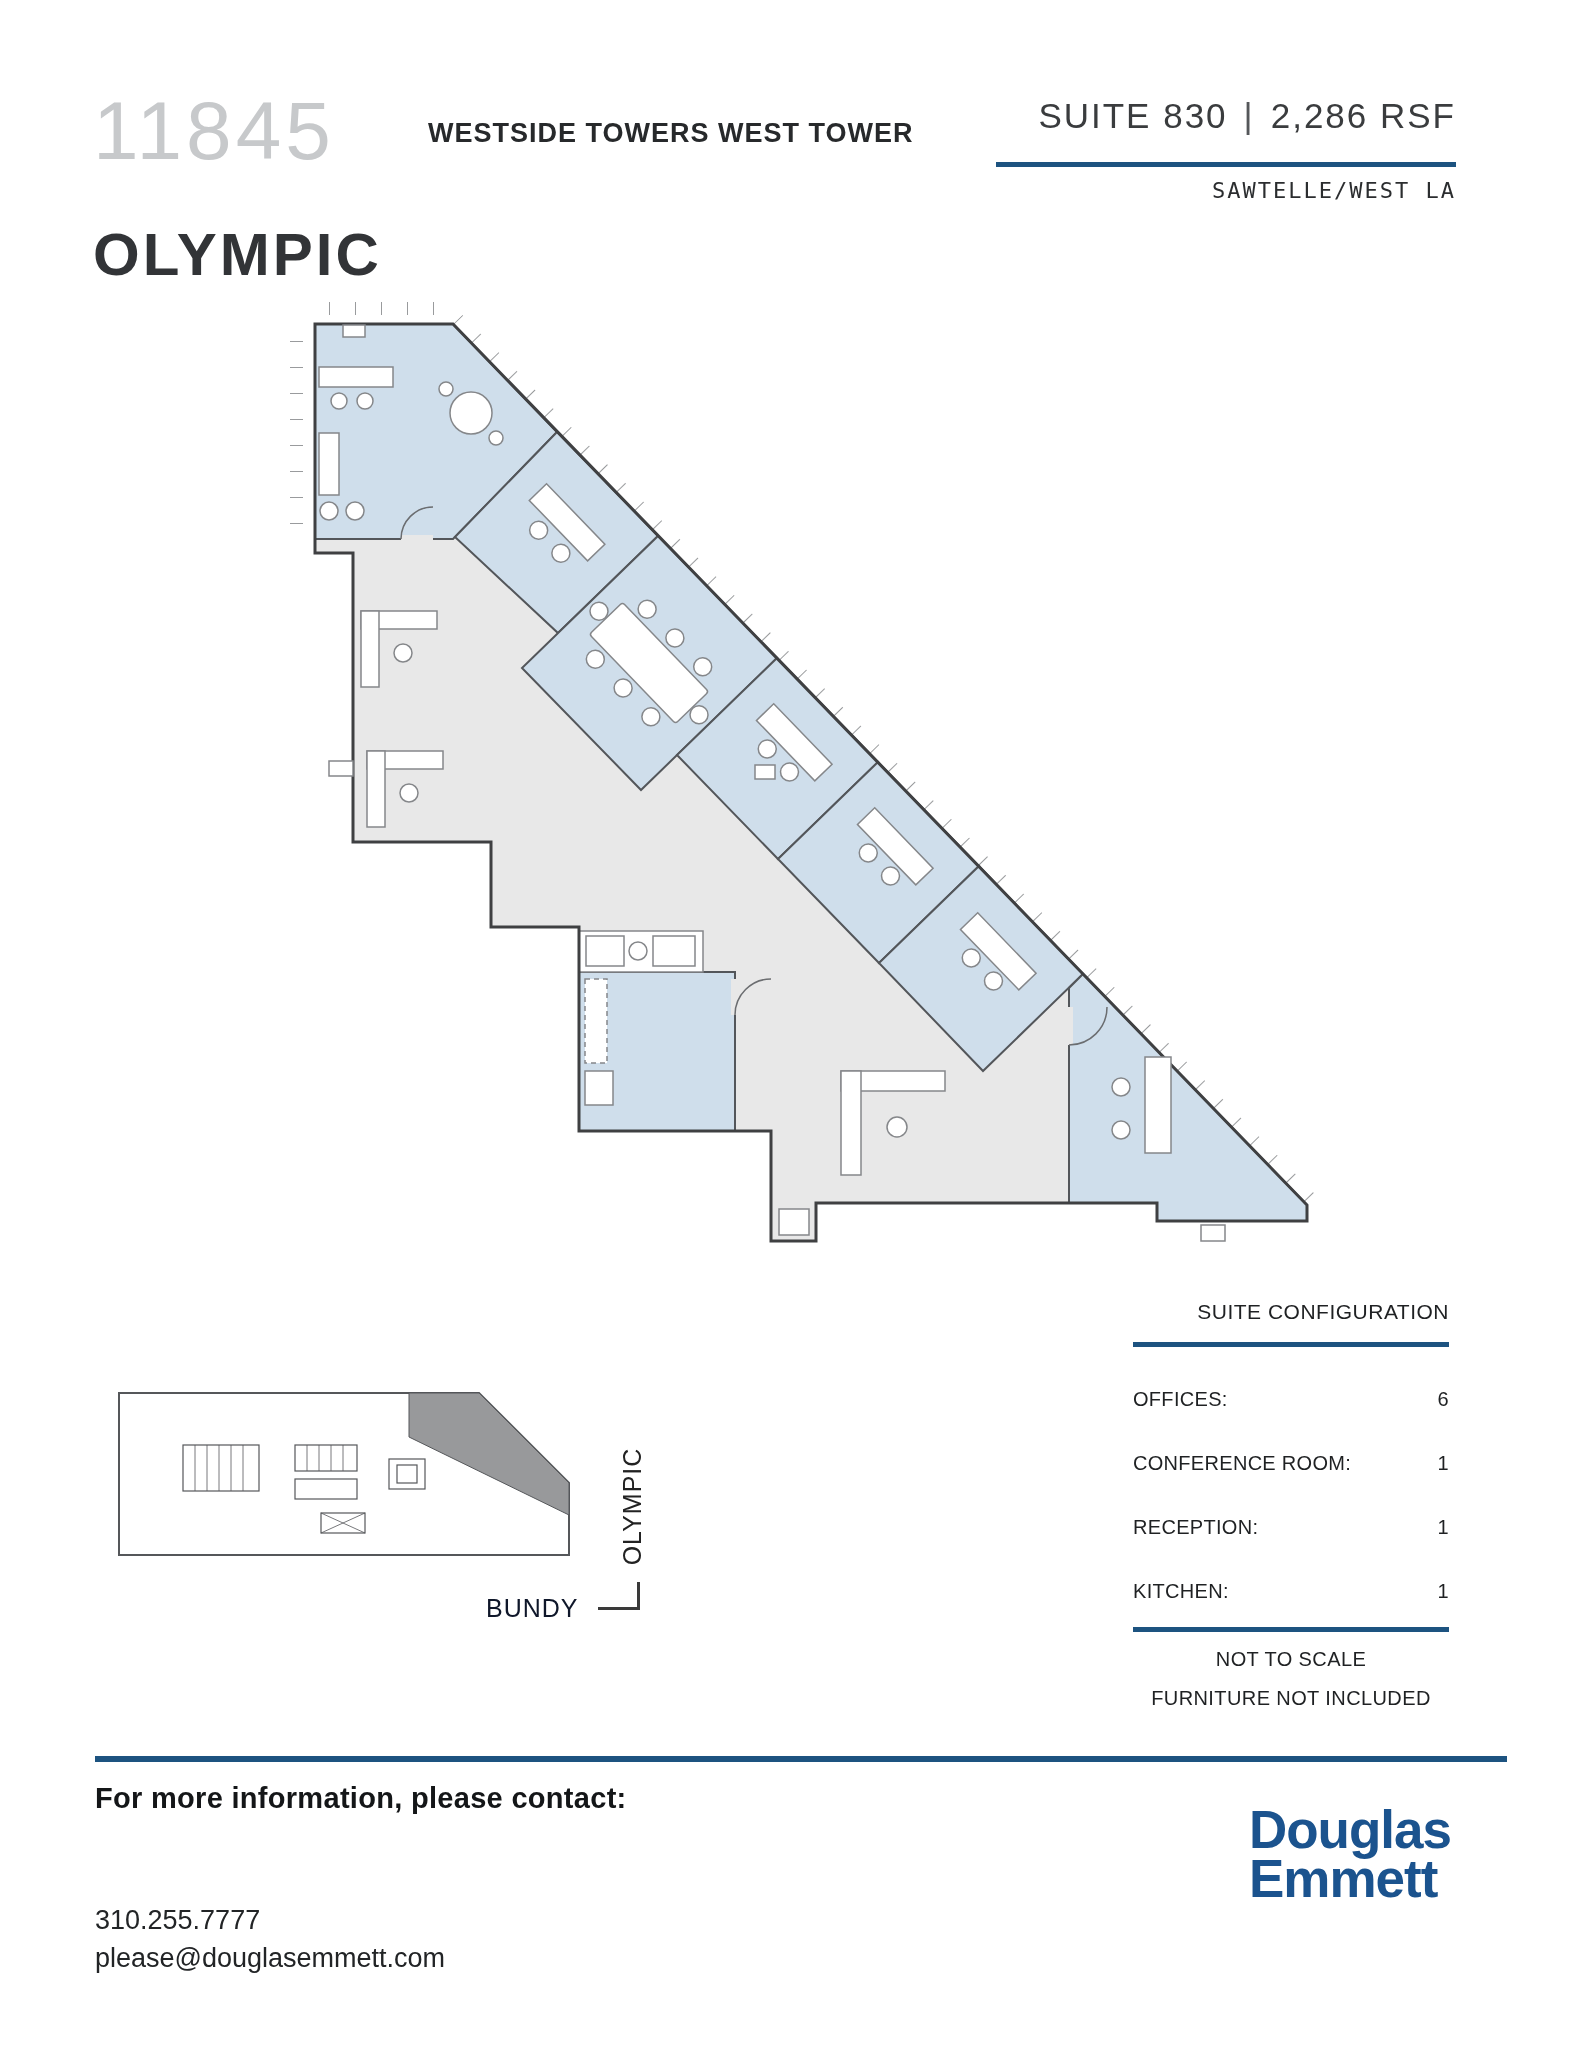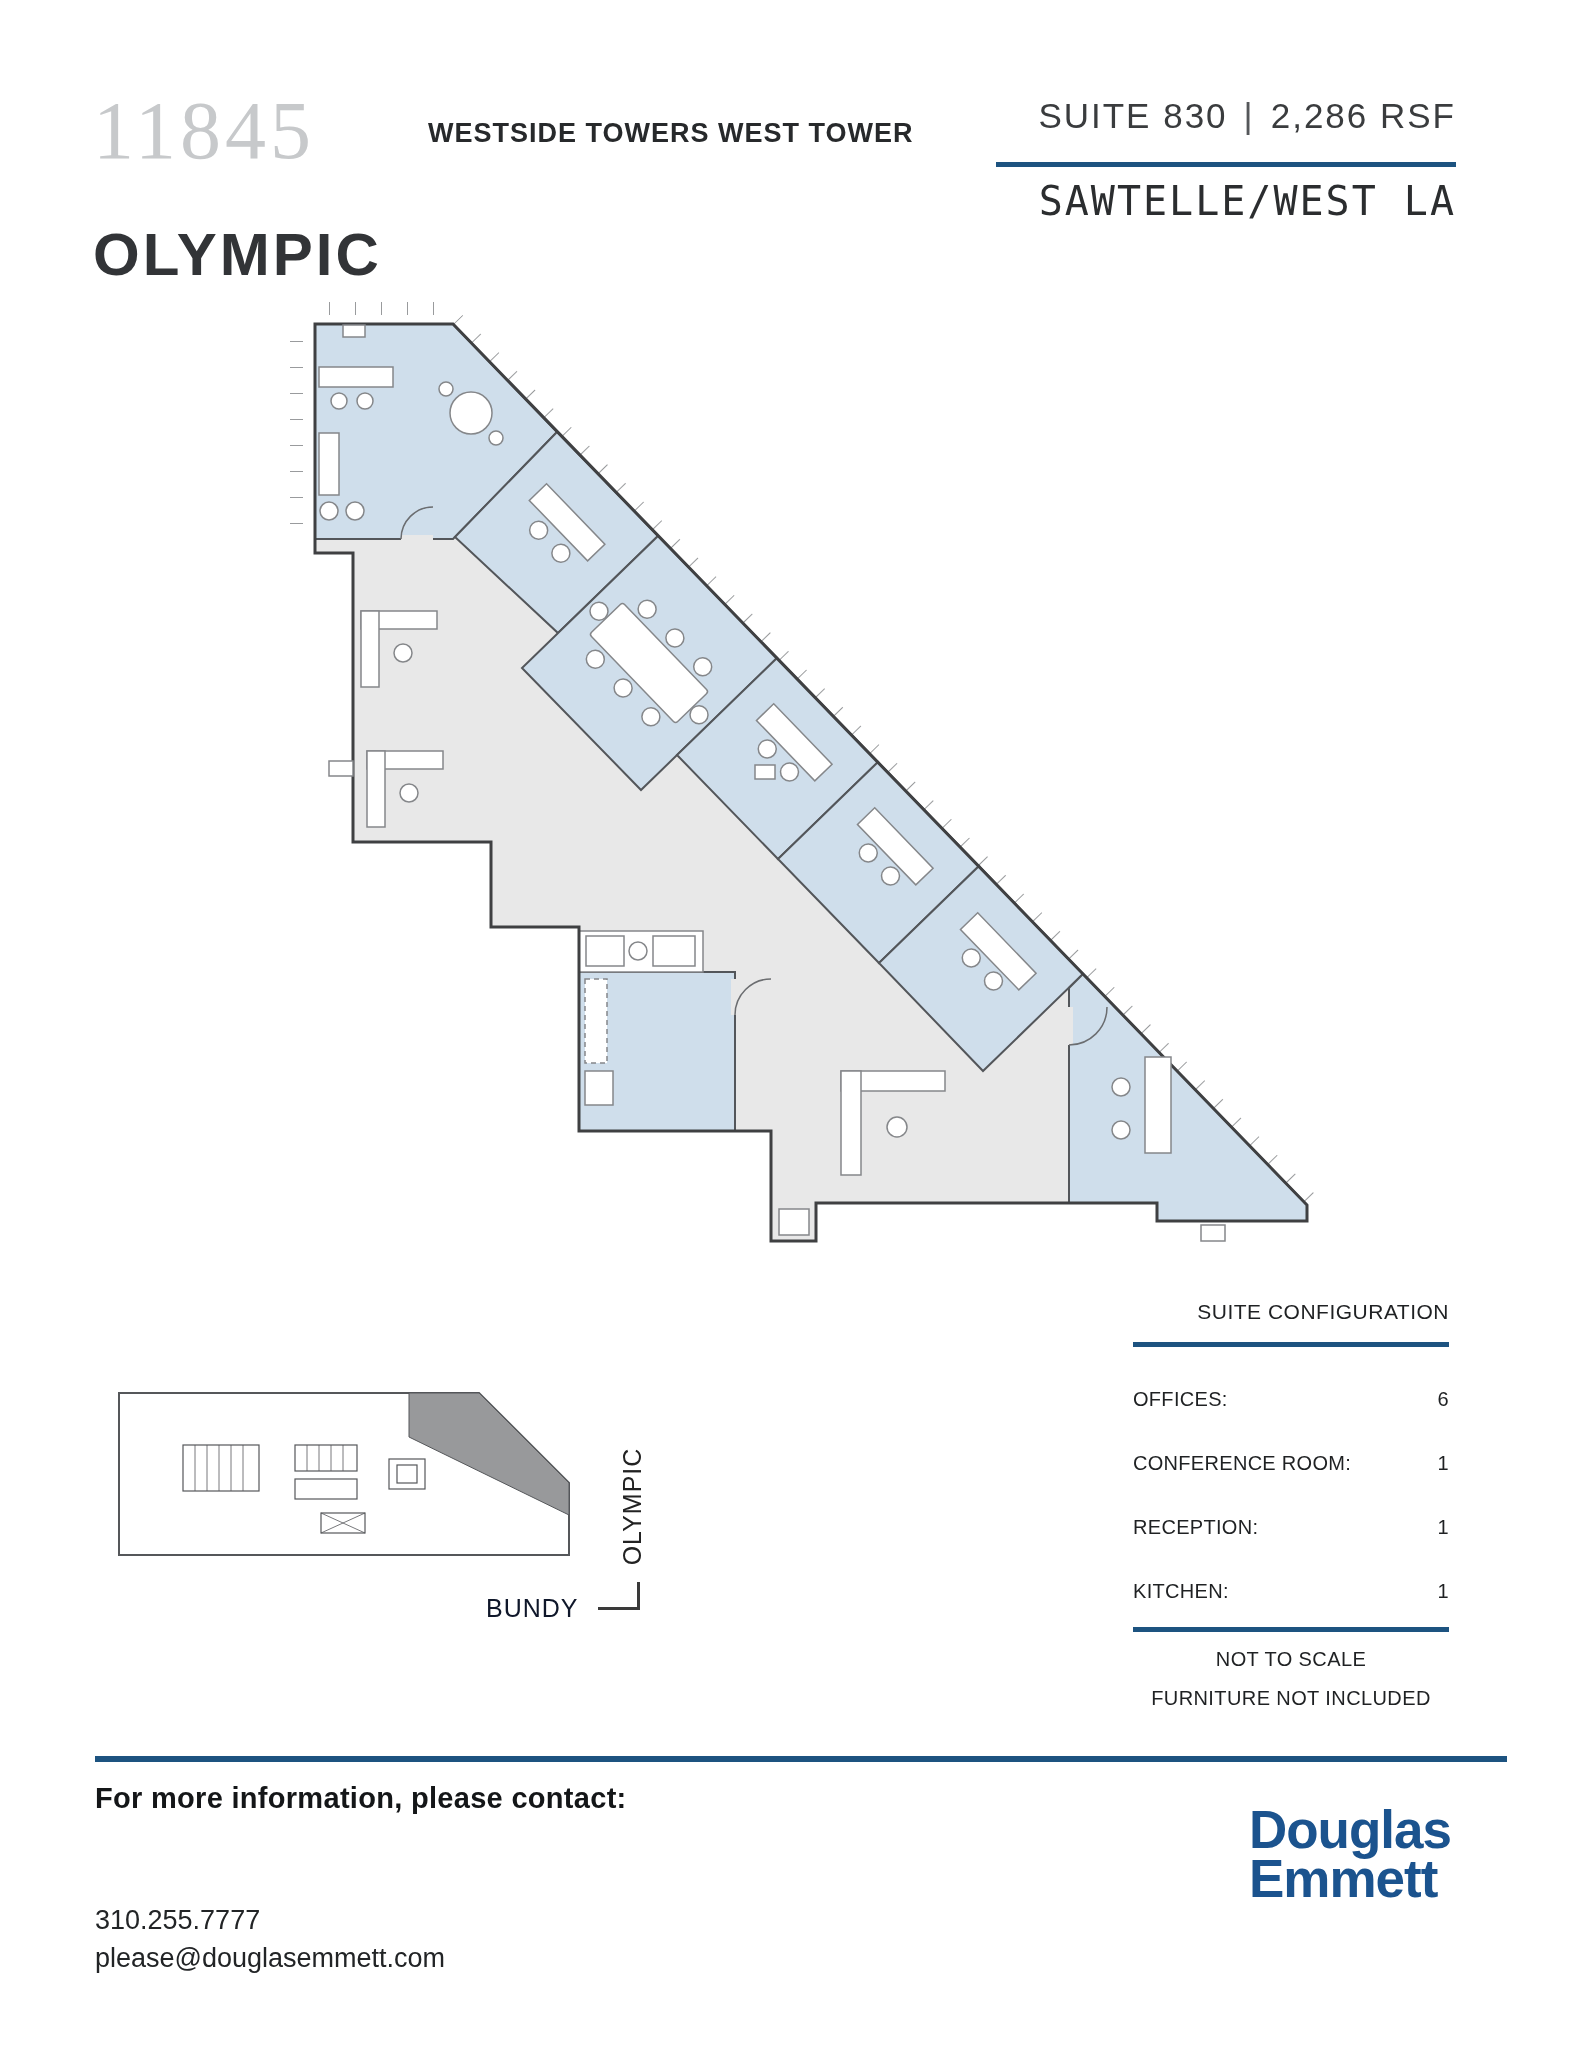--- a/index.html
+++ b/index.html
@@ -1,27 +1,27 @@
 <!DOCTYPE html>
 <html><head>
 <meta charset="utf-8">
 <style>
   html,body{margin:0;padding:0;background:#ffffff;}
   #page{
     position:relative;width:1583px;height:2048px;background:#ffffff;
     font-family:"Liberation Sans",sans-serif;color:#222;overflow:hidden;
   }
   
-  .addr-number{position:absolute;left:93px;top:84px;font-size:82px;letter-spacing:4px;color:#c7c9cb;font-weight:400;font-family:Liberation Serif, serif;}
+  .addr-number{position:absolute;left:93px;top:84px;font-size:82px;letter-spacing:4px;color:#c7c9cb;font-weight:400;}
   .addr-street{position:absolute;left:93px;top:220px;font-size:60px;letter-spacing:3px;color:#323437;font-weight:bold;}
   .building-name{position:absolute;left:428px;top:118px;font-size:27px;font-weight:bold;letter-spacing:1px;color:#27292b;}
   .suite-line{position:absolute;top:96px;right:127px;font-size:35px;letter-spacing:2px;color:#3a3c3e;white-space:nowrap;}
   .suite-line .sep{margin:0 16px;color:#55575a;font-weight:300;}
   .header-rule{position:absolute;left:996px;top:162px;width:460px;height:5px;background:#1d5380;}
-  .submarket{position:absolute;top:178px;right:127px;font-family:"DejaVu Sans Mono",monospace;font-size:40px;letter-spacing:2px;color:#2b2d2f;white-space:nowrap;}
+  .submarket{position:absolute;top:178px;right:127px;font-family:"DejaVu Sans Mono",monospace;font-size:22px;letter-spacing:2px;color:#2b2d2f;white-space:nowrap;}
   
   .plan-wrap{position:absolute;left:288px;top:300px;width:1035px;height:965px;}
   .plan-wrap svg{display:block;width:100%;height:100%;}
   .wall{fill:none;stroke:#3f4042;stroke-width:3;}
   .room{fill:#cfdeeb;stroke:#53565a;stroke-width:2;}
   .corr{fill:#e8e8e8;stroke:none;}
   .furn{fill:#ffffff;stroke:#85878a;stroke-width:1.5;}
   .chair{fill:#ffffff;stroke:#85878a;stroke-width:1.5;}
   .door{fill:none;stroke:#6b6d70;stroke-width:1.5;}
   .gapc{fill:#e8e8e8;stroke:none;}

